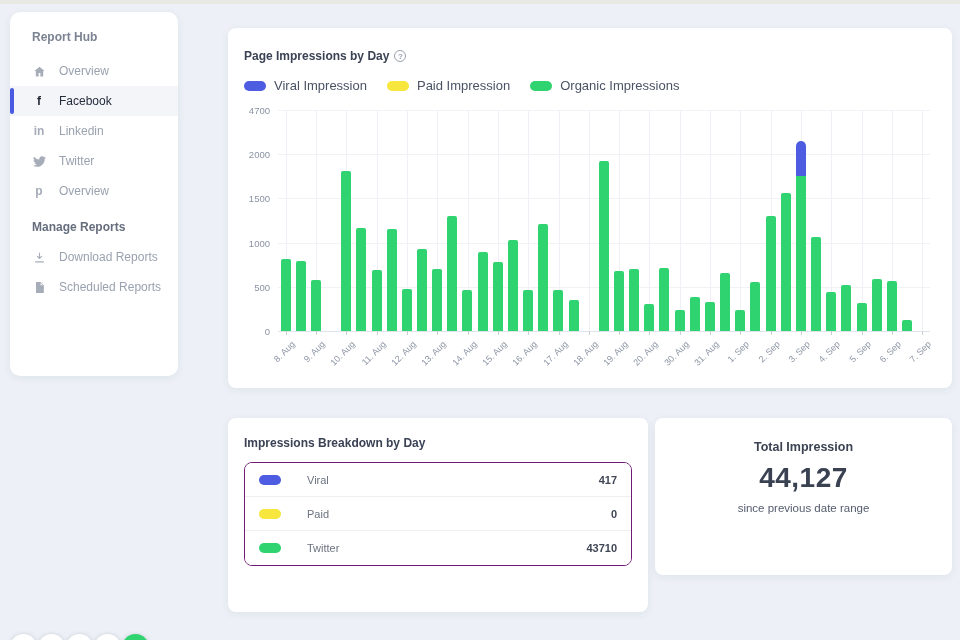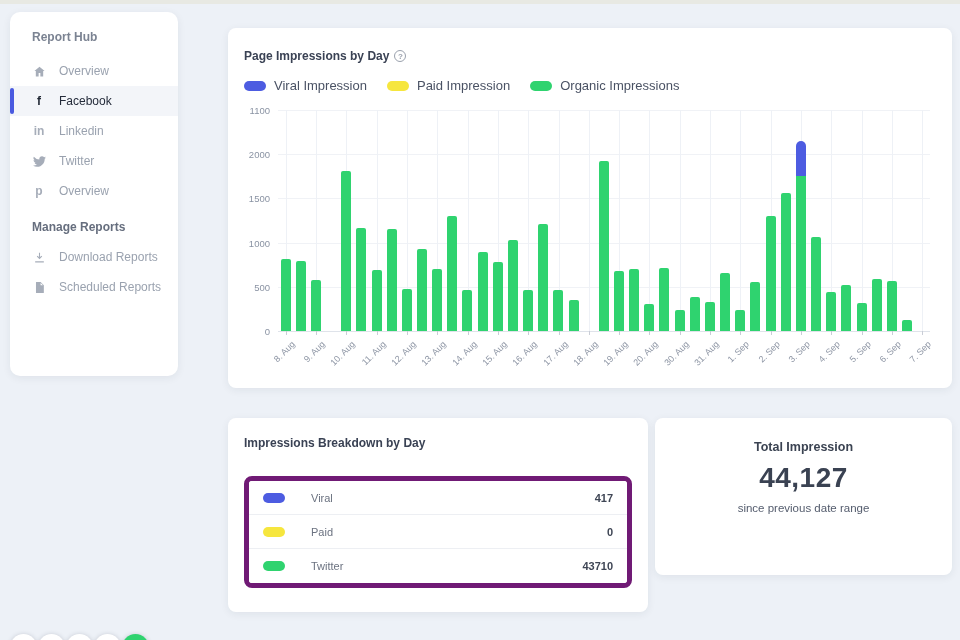--- a/index.html
+++ b/index.html
@@ -42,21 +42,21 @@
   .bar { position:absolute; bottom:0; left:50%; transform:translateX(-50%); width:10px; display:flex; flex-direction:column; }
   .seg-organic { width:10px; border-radius:2px 2px 0 0; }
   .seg-viral { width:10px; border-radius:5px 5px 0 0; }
   #yticks span { position:absolute; width:40px; text-align:right; font-size:9.5px; color:#8a93a3; }
   .xtick { position:absolute; width:1px; height:4px; background:#c9cdd6; top:303px; }
   .xlabel { position:absolute; top:311px; font-size:9px; color:#8d95a4; white-space:nowrap; transform:translateX(-100%) rotate(-45deg); transform-origin:100% 0; }
 
   
   #breakdown-card { left:228px; top:418px; width:420px; height:194px; border-radius:8px; }
   .bd-title { position:absolute; left:16px; top:18px; font-size:12px; font-weight:700; color:#3a4254; }
-  .bd-table { position:absolute; left:16px; top:58px; width:388px; border:5px solid #701a75; border-radius:8px; overflow:hidden; }
+  .bd-table { position:absolute; left:16px; top:44px; width:388px; border:1px solid #701a75; border-radius:8px; overflow:hidden; }
   .bd-row { height:34px; display:flex; align-items:center; padding:0 14px; border-bottom:1px solid #edeff3; background:#fff; }
   .bd-row:last-child { border-bottom:none; }
   .bd-pill { width:22px; height:10px; border-radius:5px; }
   .bd-label { font-size:11px; color:#6b7280; margin-left:26px; }
   .bd-value { margin-left:auto; font-size:11px; font-weight:700; color:#3f4655; }
 
   
   #total-card { left:655px; top:418px; width:297px; height:157px; border-radius:8px; text-align:center; }
   .total-title { margin-top:22px; font-size:12.5px; font-weight:700; color:#3b4352; }
   .total-value { margin-top:8px; font-size:28px; font-weight:800; color:#3a4252; letter-spacing:.5px; }
@@ -139,21 +139,21 @@
       <div class="legend-item">
         <span class="legend-pill" style="background: rgb(246, 230, 62);"></span>
         <span class="legend-label">Paid Impression</span>
       </div>
       <div class="legend-item">
         <span class="legend-pill" style="background: rgb(47, 211, 111);"></span>
         <span class="legend-label">Organic Impressions</span>
       </div>
     </div>
   <div id="yticks">
-      <span style="left: 2px; top: 77px;">1100</span>
+      <span style="left: 2px; top: 77px;">4700</span>
       <span style="left: 2px; top: 121.2px;">2000</span>
       <span style="left: 2px; top: 165.4px;">1500</span>
       <span style="left: 2px; top: 209.6px;">1000</span>
       <span style="left: 2px; top: 253.8px;">500</span>
       <span style="left: 2px; top: 298px;">0</span>
     </div>
   <div id="plot">
       <div class="hgrid" style="top: 0px;"></div>
       <div class="hgrid" style="top: 44.2px;"></div>
       <div class="hgrid" style="top: 88.4px;"></div>

